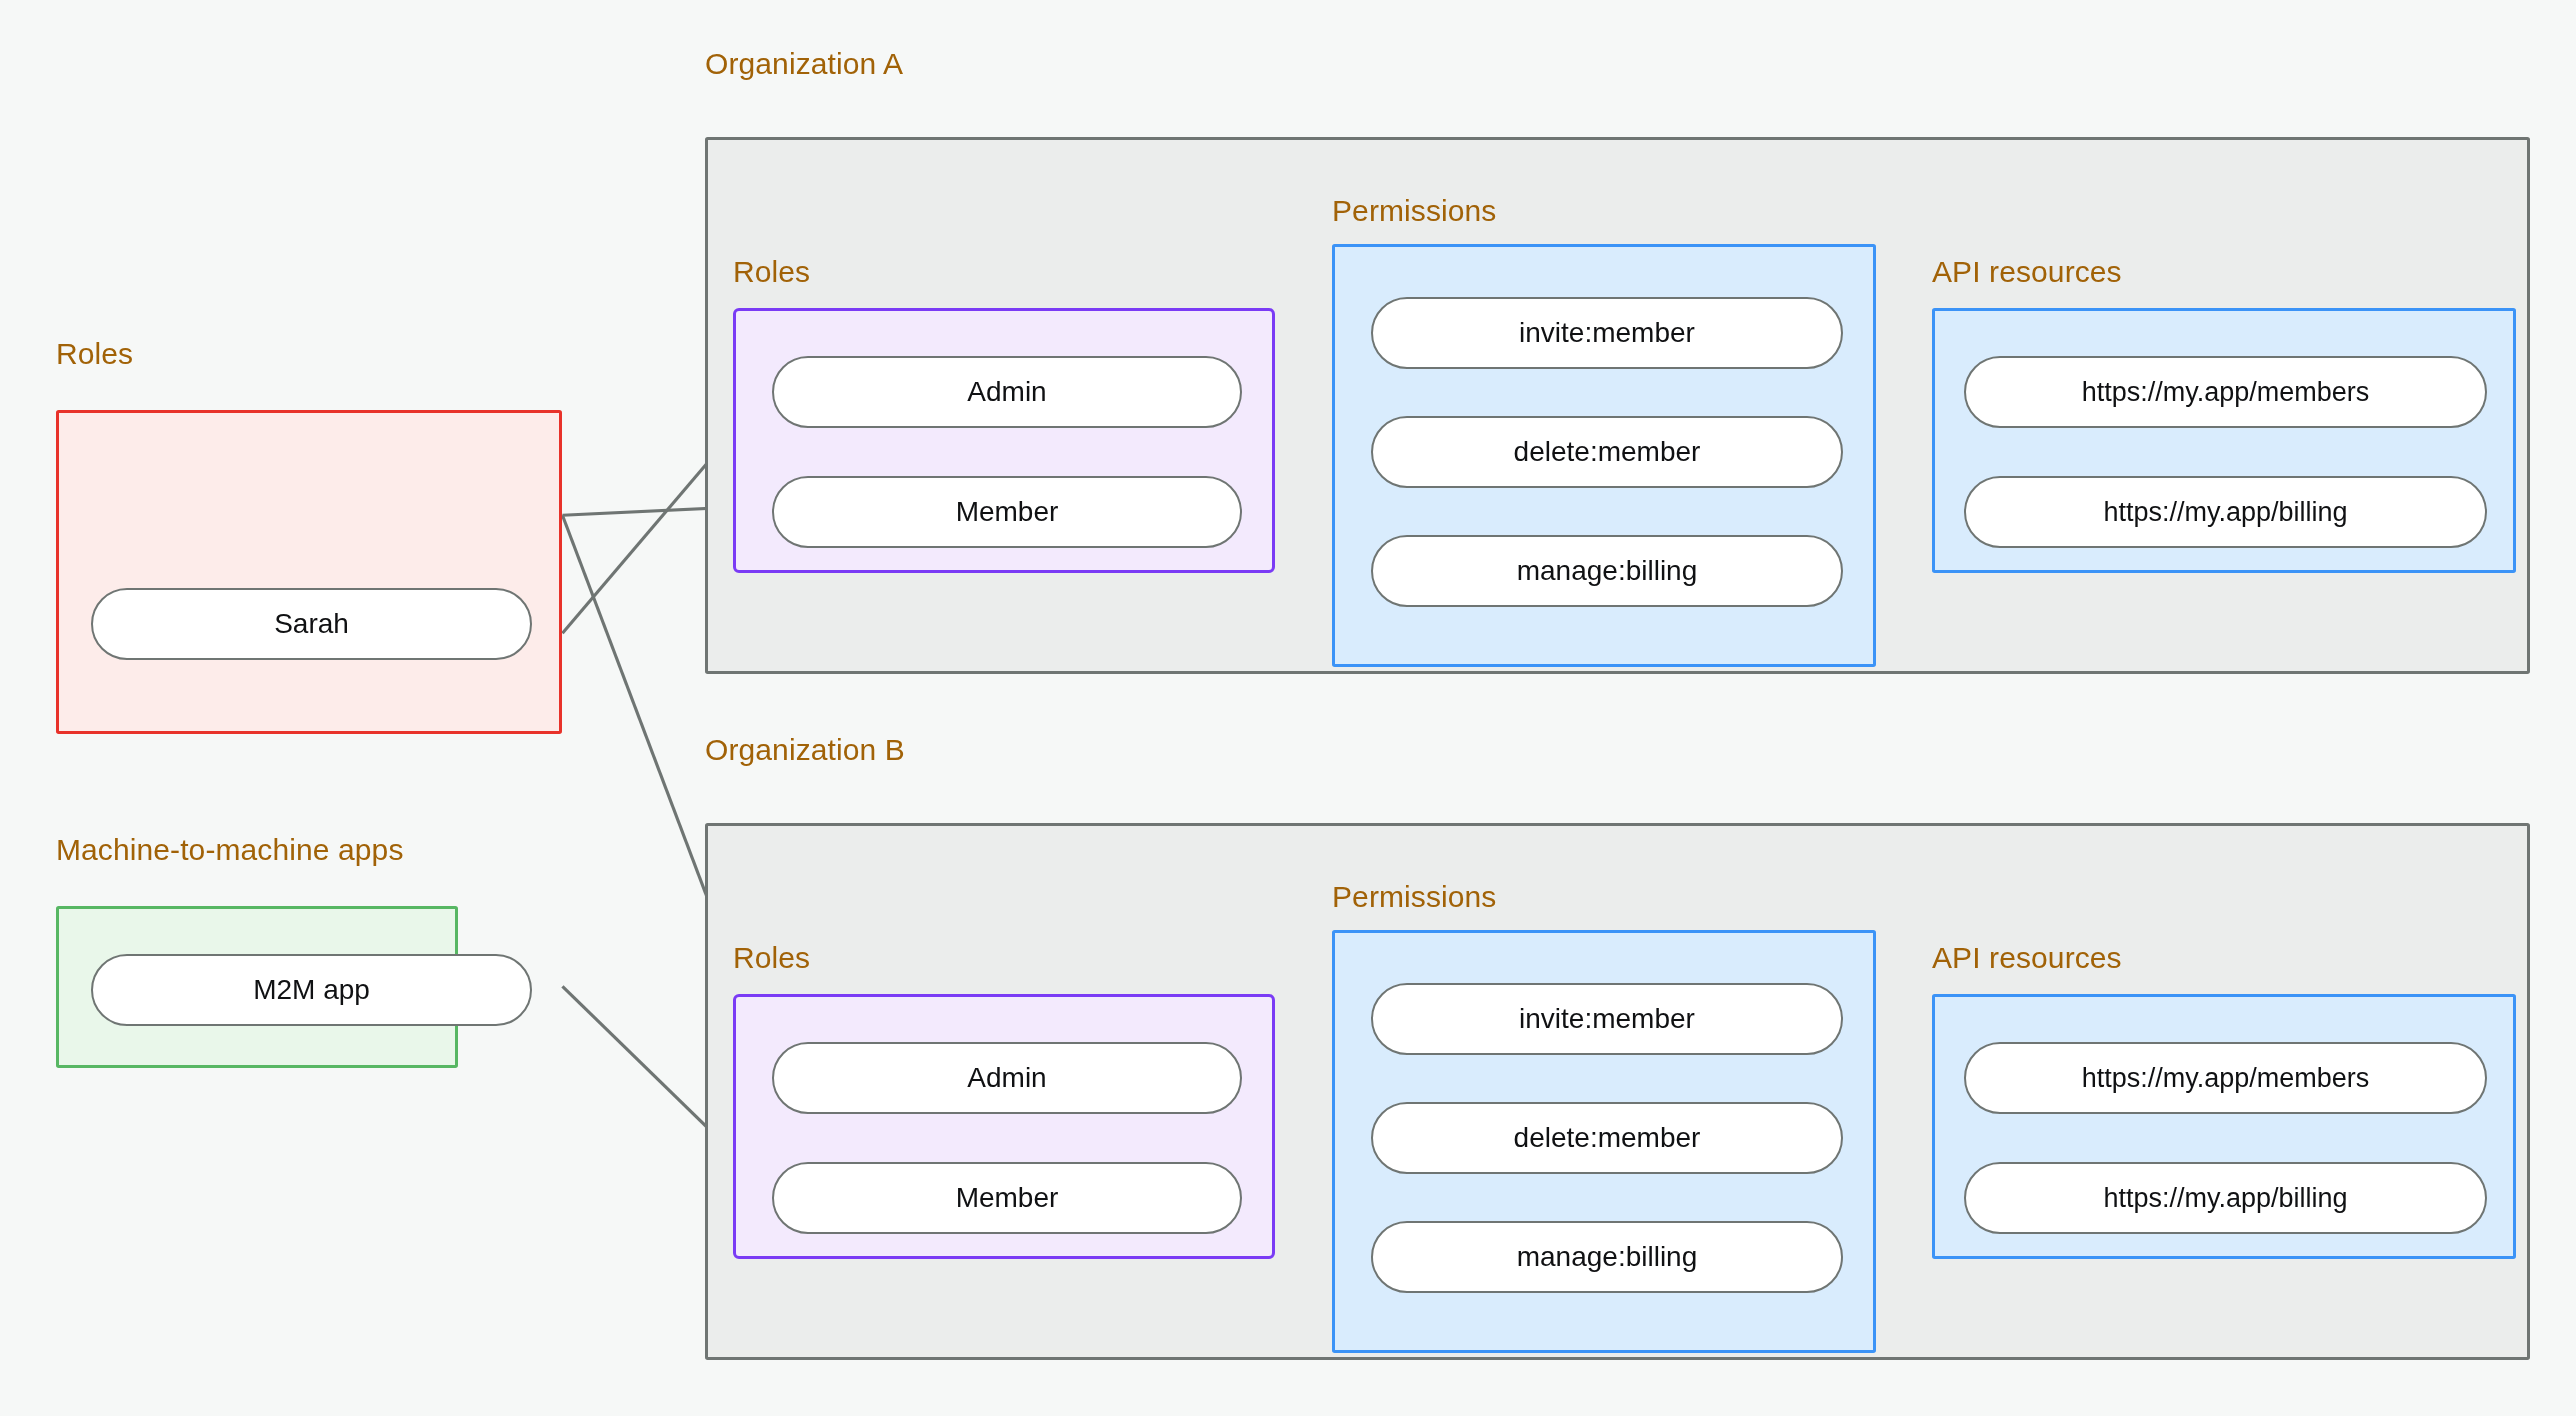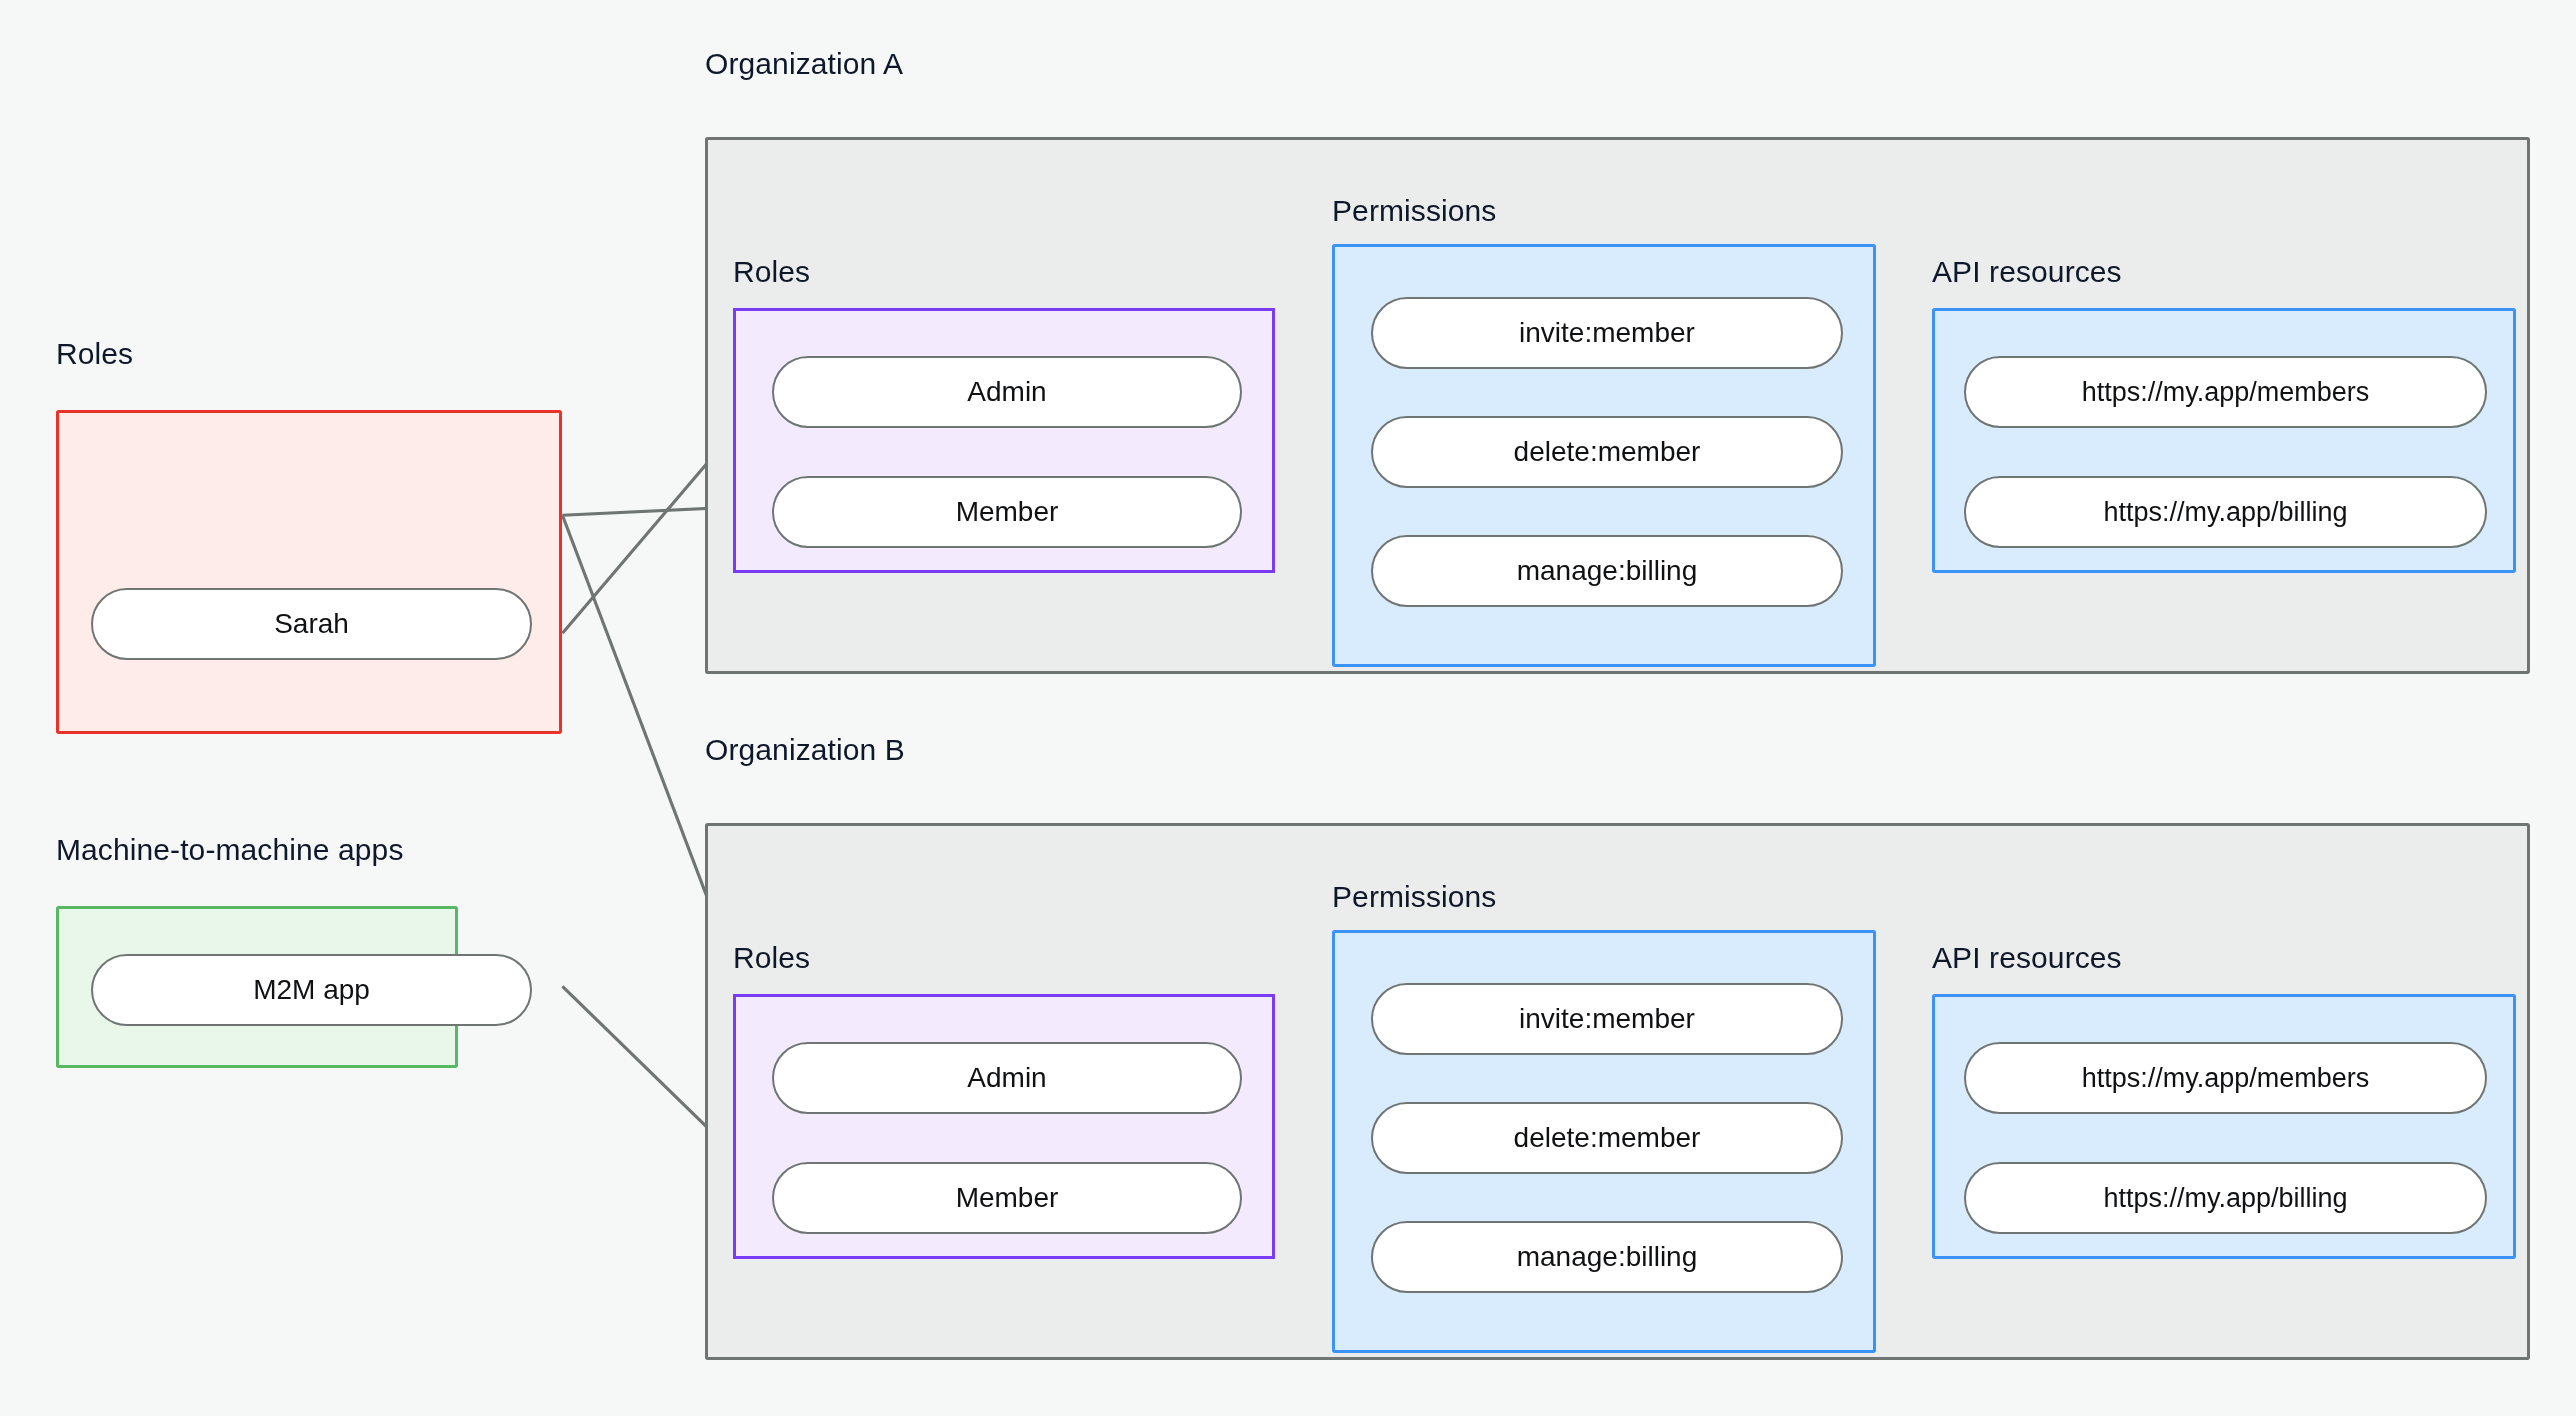--- a/index.html
+++ b/index.html
@@ -33,21 +33,21 @@
 
   
   .group {
     position: absolute;
     box-sizing: border-box;
     z-index: 2;
   }
   .group-label {
     position: absolute;
     font-size: 30px;
-    color: #0f172a;
+    color: #a16207;
     white-space: nowrap;
     letter-spacing: 0.1px;
     z-index: 3;
   }
 
   .org-box {
     background: #ebedec;
     border: 3.6px solid #6f7573;
     border-radius: 2.7px;
   }
@@ -57,21 +57,21 @@
     border-radius: 2.7px;
   }
   .m2m-box {
     background: #e9f7ea;
     border: 3.6px solid #57b763;
     border-radius: 2.7px;
   }
   .roles-box {
     background: #f3eafd;
     border: 3.6px solid #7a3bf5;
-    border-radius: 0;
+    border-radius: 6px;
     text-align: center;
   }
   .perms-box {
     background: #d9ecfd;
     border: 3.6px solid #3b93f7;
     border-radius: 2.7px;
   }
   .api-box {
     background: #d9ecfd;
     border: 3.6px solid #3b93f7;

